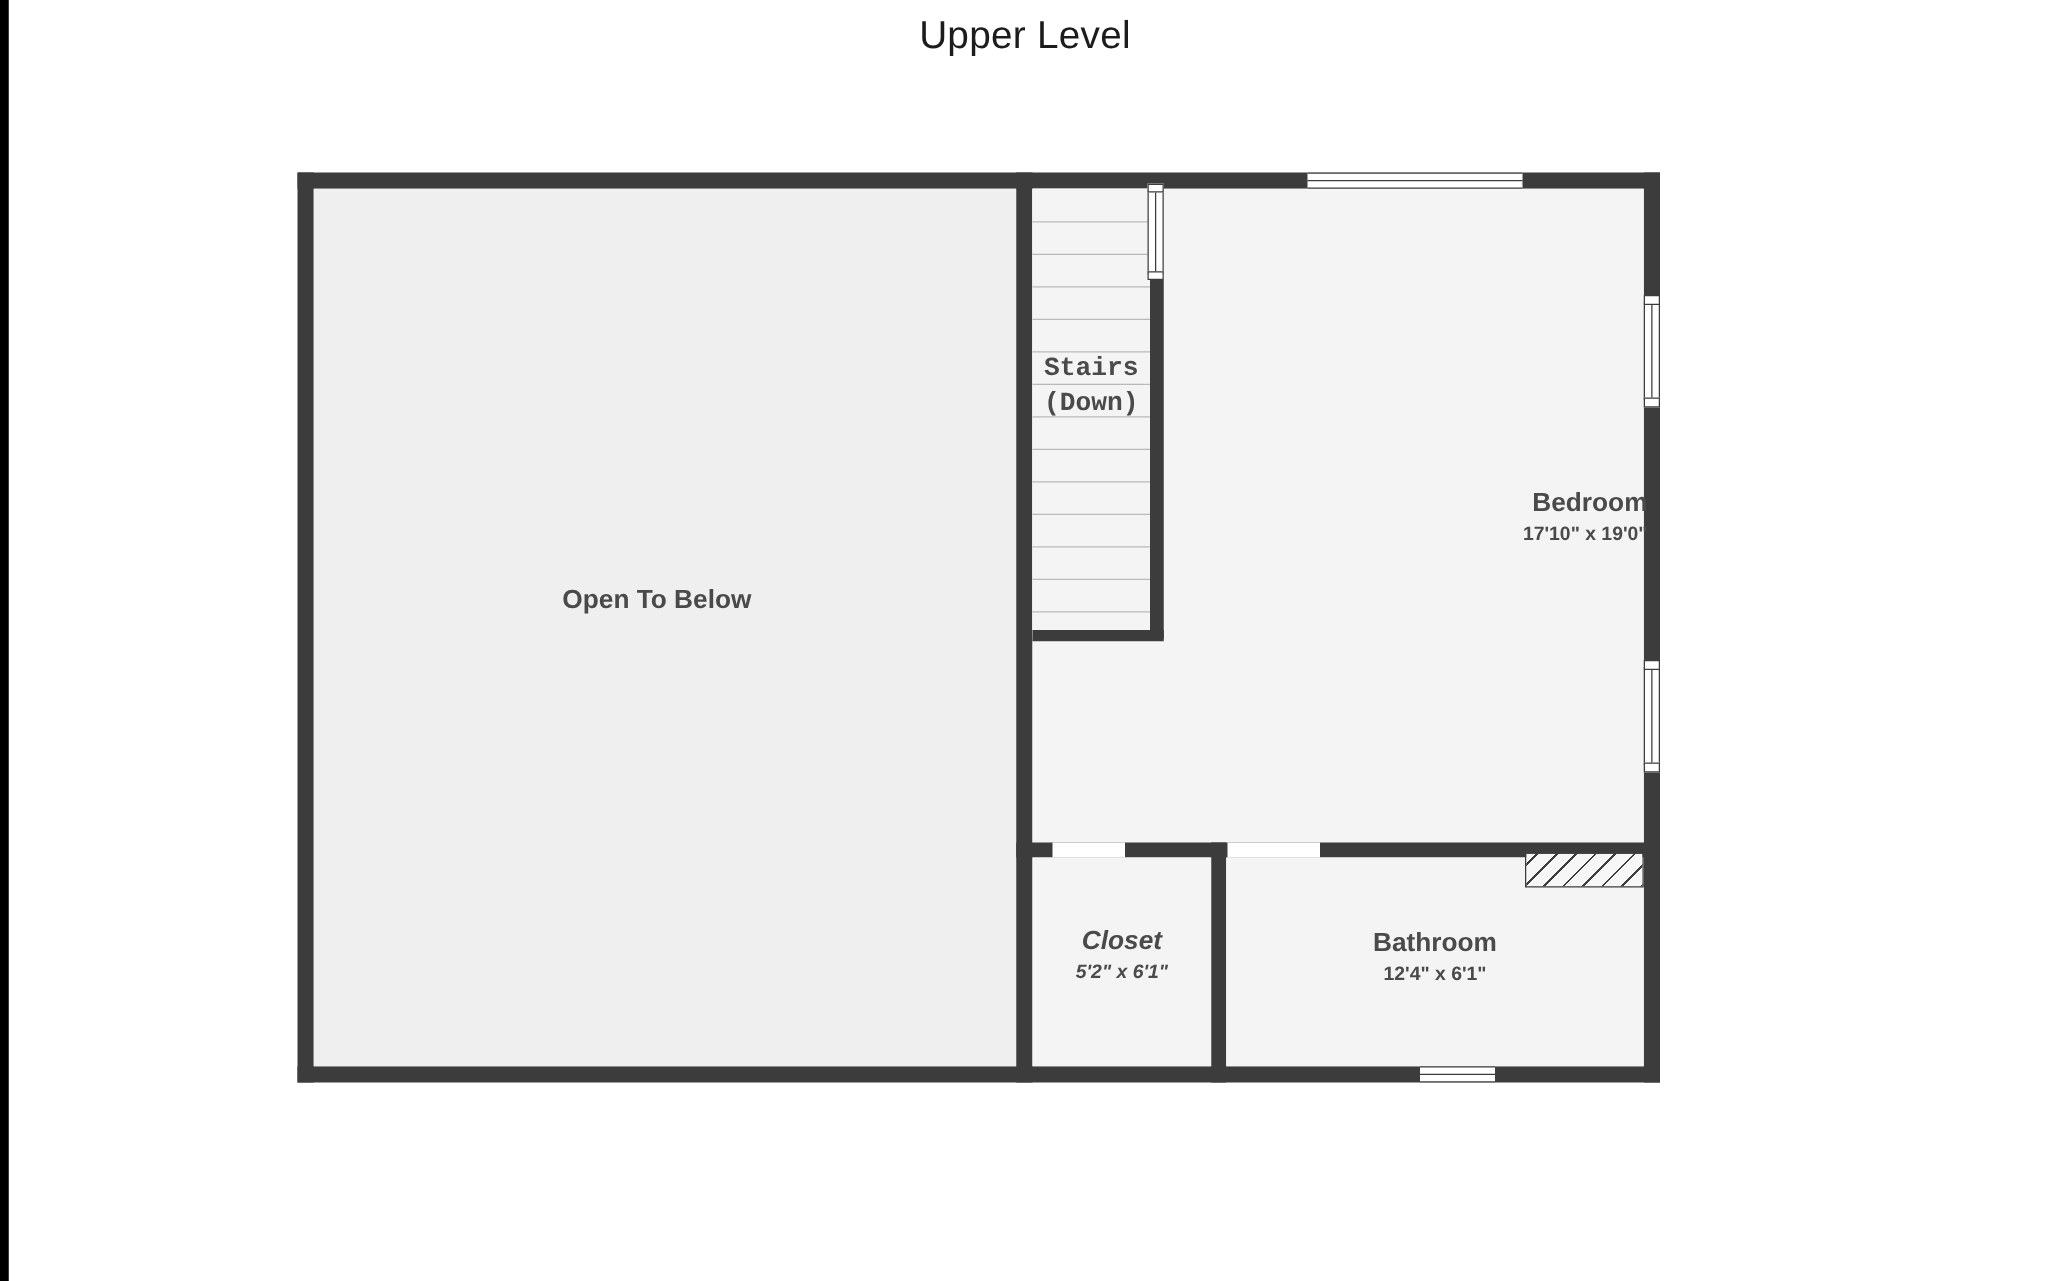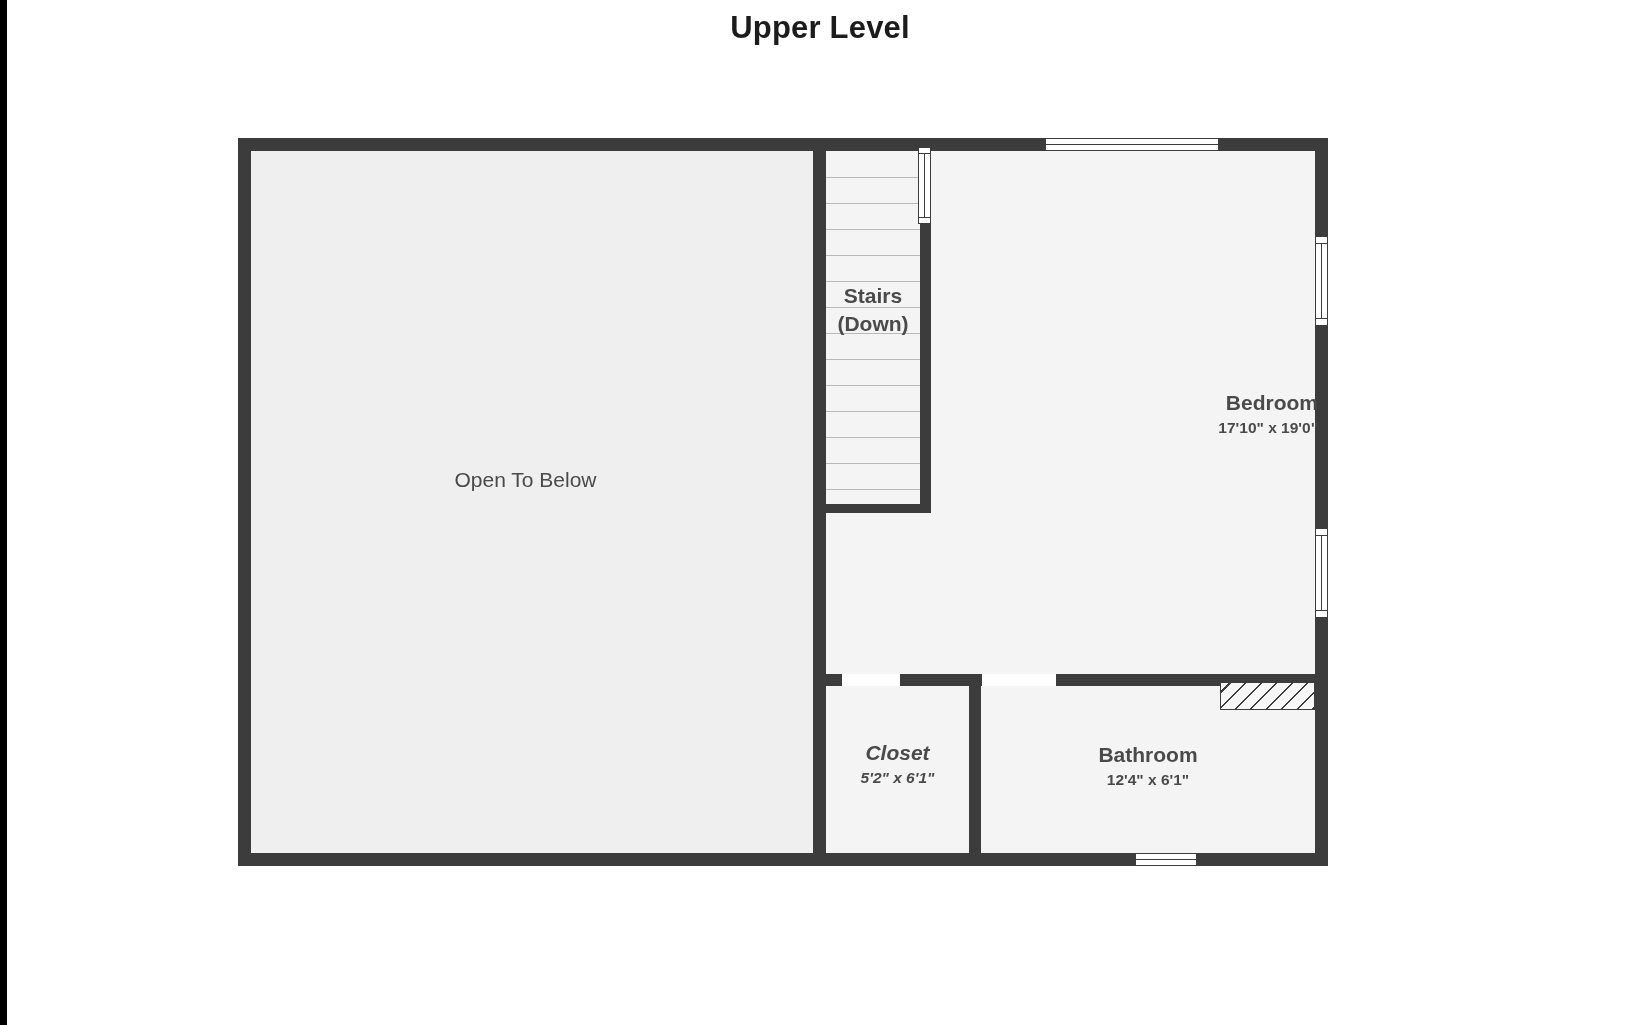--- a/index.html
+++ b/index.html
@@ -21,21 +21,21 @@
     top: 0; left: 0;
     width: 7px; height: 1025px;
     background: #000000;
   }
   .page-title {
     position: absolute;
     left: 0; top: 10px;
     width: 1640px;
     text-align: center;
     font-size: 31px;
-    font-weight: 700;
+    font-weight: 400;
     color: #1c1c1c;
     letter-spacing: 0.2px;
   }
   .footer-note {
     position: absolute;
     left: 0; top: 922px;
     width: 1640px;
     text-align: center;
     font-size: 17.5px;
     font-weight: bold;
@@ -135,21 +135,21 @@
     font-size: 21px;
     font-weight: bold;
     color: #4a4a4a;
     line-height: 1.35;
     white-space: nowrap;
   }
   .label-open {
     position: absolute;
     text-align: center;
     font-size: 21px;
-    font-weight: normal;
+    font-weight: bold;
     color: #4a4a4a;
     white-space: nowrap;
   }
 </style>
 </head>
 <body>
 
 <div id="page">
 
   <div class="edge-bar"></div>
@@ -239,21 +239,21 @@
     <div class="wall" style="left:731px; top:536px; width:12px; height:192px;"></div>
 
     <div class="room-fill" style="left:743px; top:548px; width:334px; height:167px;"></div>
 
     <div class="hatch" style="left:982px; top:544px; width:95px; height:28px;"></div>
 
     <div class="win-h" style="left:898px; top:715px; width:60px; height:13px;"></div>
 
     <div class="label-open" style="left:0; top:330px; width:575px;">Open To Below</div>
 
-    <div class="label-stairs" style="left:583px; top:144px; width:104px;">
+    <div class="label-stairs" style="left:583px; top:144px; width:104px;font-family:Liberation Mono, monospace;">
       <span>Stairs</span><br>
       <span>(Down)</span>
     </div>
 
     <div class="label" style="left:700px; top:253px; width:380px;text-align:right;">
       <span class="rname">Bedroom</span>
       <span class="rdim">17'10" x 19'0"</span>
     </div>
 
     <div class="label" style="left:588px; top:603px; width:143px;font-style:italic;">

